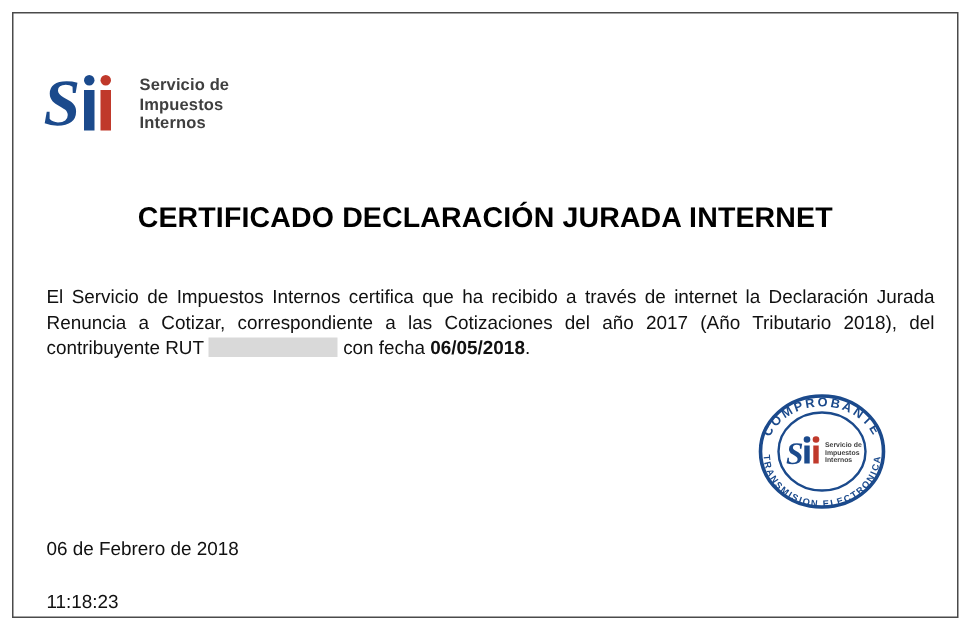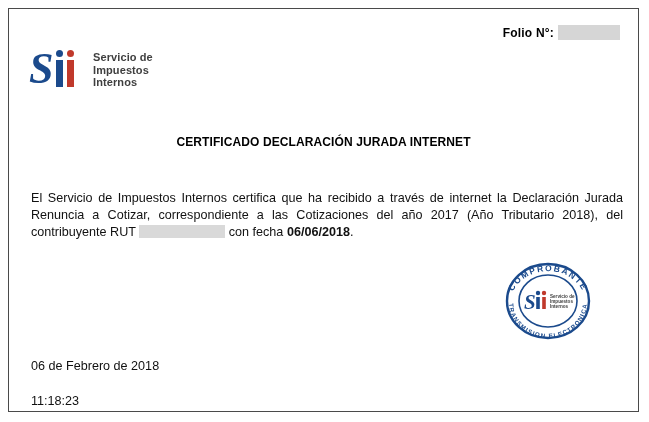--- a/index.html
+++ b/index.html
@@ -105,21 +105,21 @@
     letter-spacing: 0.1px;
   }
 
   
   .cert-title {
     position: absolute;
     left: 0;
     right: 0;
     top: 126px;
     text-align: center;
-    font-size: 12px;
+    font-size: 19px;
     font-weight: bold;
     color: #000;
     letter-spacing: 0.1px;
   }
 
   
   .body-text {
     position: absolute;
     left: 22px;
     width: 592px;
@@ -164,44 +164,40 @@
     font-size: 12.6px;
     color: #111;
   }
 </style>
 </head>
 <body>
 
 <div class="page">
   <div class="cert-frame">
 
-    <div class="folio-row">
-      <span class="folio-label">Folio N°:</span>
-      <span class="folio-redacted"></span>
-    </div>
 
     <div class="logo-block">
       <div class="sii-mark">
         <span class="sii-s">S</span>
         <span class="sii-dot d1"></span>
         <span class="sii-dot d2"></span>
         <span class="sii-bar b1"></span>
         <span class="sii-bar b2"></span>
       </div>
       <div class="sii-words">
         <div>Servicio de</div>
         <div>Impuestos</div>
         <div>Internos</div>
       </div>
     </div>
 
     <div class="cert-title">CERTIFICADO DECLARACIÓN JURADA INTERNET</div>
 
     <div class="body-text">
-      <span>El Servicio de Impuestos Internos certifica que ha recibido a través de internet la Declaración Jurada Renuncia a Cotizar, correspondiente a las Cotizaciones del año 2017 (Año Tributario 2018), del contribuyente RUT </span><span class="rut-redacted"></span><span> con fecha </span><b>06/06/2018</b><span>.</span>
+      <span>El Servicio de Impuestos Internos certifica que ha recibido a través de internet la Declaración Jurada Renuncia a Cotizar, correspondiente a las Cotizaciones del año 2017 (Año Tributario 2018), del contribuyente RUT </span><span class="rut-redacted"></span><span> con fecha </span><b>06/05/2018</b><span>.</span>
     </div>
 
     <div class="stamp">
       <svg width="108" height="86" viewBox="0 0 108 86" xmlns="http://www.w3.org/2000/svg">
         <defs>
           <path id="arcTop" d="M 16,48 A 38,34 0 0 1 92,48" fill="none"></path>
           <path id="arcBottom" d="M 15,46 A 39,35 0 0 0 93,46" fill="none"></path>
         </defs>
         <ellipse cx="54" cy="44" rx="41" ry="37" fill="none" stroke="#1b4a8c" stroke-width="2.4"></ellipse>
         <ellipse cx="54" cy="44" rx="29" ry="26" fill="none" stroke="#1b4a8c" stroke-width="1.6"></ellipse>

